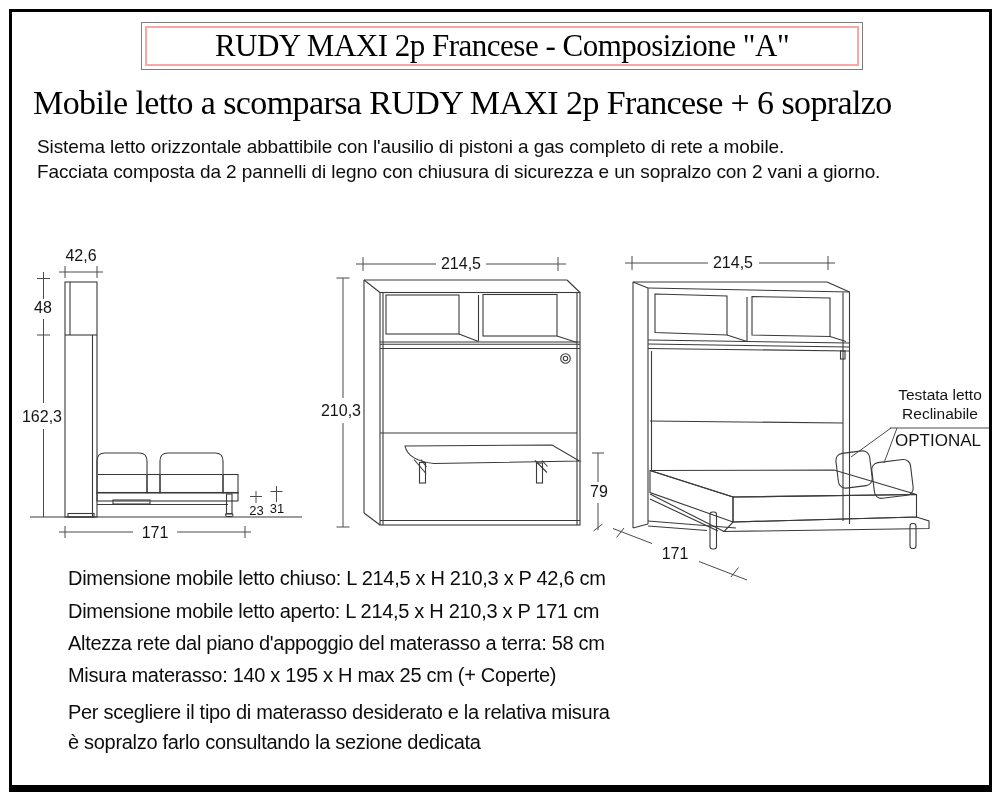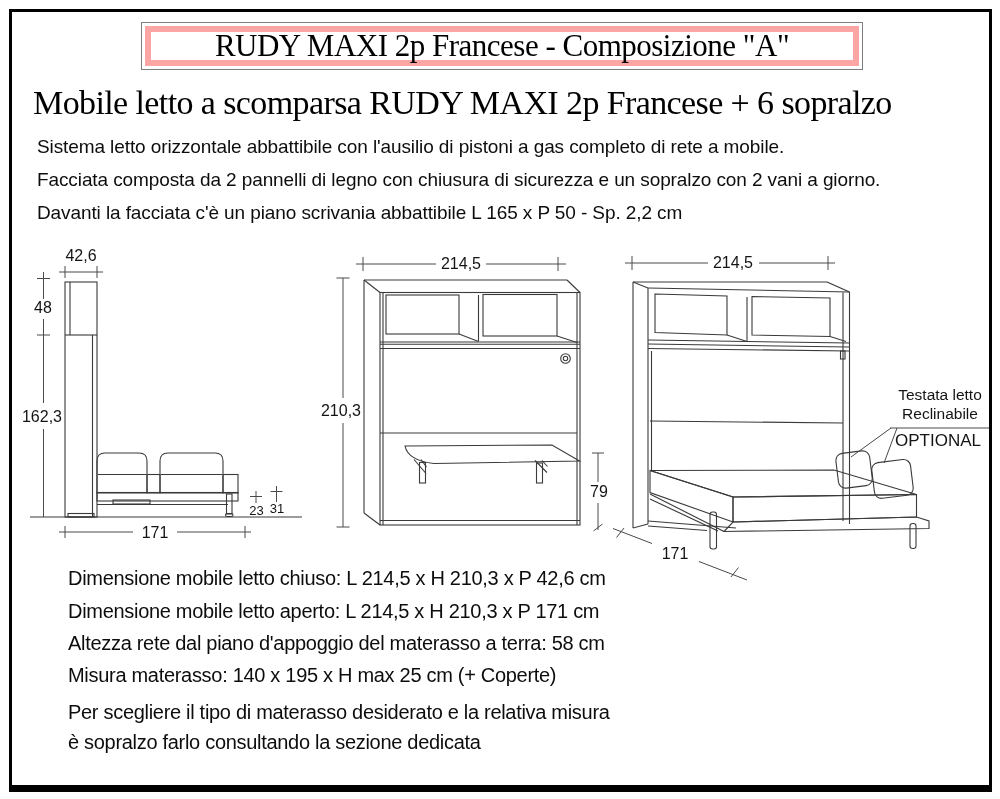--- a/index.html
+++ b/index.html
@@ -9,32 +9,32 @@
   }
   .frame {
     position:absolute; inset:9px 8px 7px 9px;
     border:3px solid #000; border-bottom:7px solid #000;
   }
   .title-box {
     position:absolute; left:141px; top:22px; width:722px; height:48px;
     border:1px solid #7d7d7d; padding:3px; box-sizing:border-box; background:#fff;
   }
   .title-inner {
-    width:100%; height:100%; border:6px solid #fca5a5; box-sizing:border-box;
+    width:100%; height:100%; border:2px solid #fca5a5; box-sizing:border-box;
     display:flex; align-items:center; justify-content:center;
     font-family:"Liberation Serif", serif; font-size:31px; letter-spacing:-0.5px;
     white-space:nowrap; color:#000;
   }
   .heading {
     position:absolute; left:33px; top:84px; width:960px;
     font-family:"Liberation Serif", serif; font-size:34px; letter-spacing:-0.6px;
     white-space:nowrap; color:#000;
   }
   .desc { position:absolute; left:37px; font-size:19px; letter-spacing:-0.1px; white-space:nowrap; color:#0d0d0d; }
-  .d1 { top:136px; } .d2 { top:169px;text-align:right; } .d3 { top:202px; }
+  .d1 { top:136px; } .d2 { top:161px;text-align:right; } .d3 { top:202px; }
   .spec { position:absolute; left:38px; font-size:20px; letter-spacing:-0.3px; white-space:nowrap; color:#0d0d0d;margin-left:30px; }
   .s1 { top:567px; } .s2 { top:600px; } .s3 { top:632px; } .s4 { top:664px; }
   .n1 { top:701px; } .n2 { top:731px; }
   .dwg { position:absolute; }
   .ln line, .ln path, .ln rect, .ln polyline, .ln circle { stroke:#3a3a3a; stroke-width:1.1; fill:none; }
   .dim line { stroke:#4a4a4a; stroke-width:1; fill:none; }
   text { font-family:"Liberation Sans", sans-serif; fill:#141414; }
   .dim-t { font-size:16px; text-anchor:middle; }
   .dim-s { font-size:13px; text-anchor:middle; }
   .lbl   { font-size:15.5px; text-anchor:middle; }
@@ -47,21 +47,20 @@
   <div class="frame"></div>
 
   <div class="title-box">
     <div class="title-inner">RUDY MAXI 2p Francese - Composizione "A"</div>
   </div>
 
   <div class="heading">Mobile letto a scomparsa RUDY MAXI 2p Francese + 6 sopralzo</div>
 
   <div class="desc d1">Sistema letto orizzontale abbattibile con l'ausilio di pistoni a gas completo di rete a mobile.</div>
   <div class="desc d2">Facciata composta da 2 pannelli di legno con chiusura di sicurezza e un sopralzo con 2 vani a giorno.</div>
-  <div class="desc d3">Davanti la facciata c'è un piano scrivania abbattibile L 165 x P 50 - Sp. 2,2 cm</div>
 
   <svg class="dwg" style="left:20px; top:240px;" width="290" height="310" viewBox="20 240 290 310">
     <g class="ln">
       <rect x="65" y="282" width="32" height="235" fill="#fff"></rect>
       <line x1="70" y1="282" x2="70" y2="335"></line>
       <line x1="65" y1="335" x2="97" y2="335"></line>
       <line x1="92.5" y1="335" x2="92.5" y2="517"></line>
       <rect x="68" y="513.5" width="26" height="3.5" fill="#4a4a4a" stroke="none"></rect>
       <path d="M97,493 V461 Q97,453 105,453 H139 Q147,453 147,461 V493 Z" fill="#ededed" stroke="#8a8a8a"></path>
       <path d="M160,493 V461 Q160,453 168,453 H215 Q223,453 223,461 V493 Z" fill="#ededed" stroke="#8a8a8a"></path>

